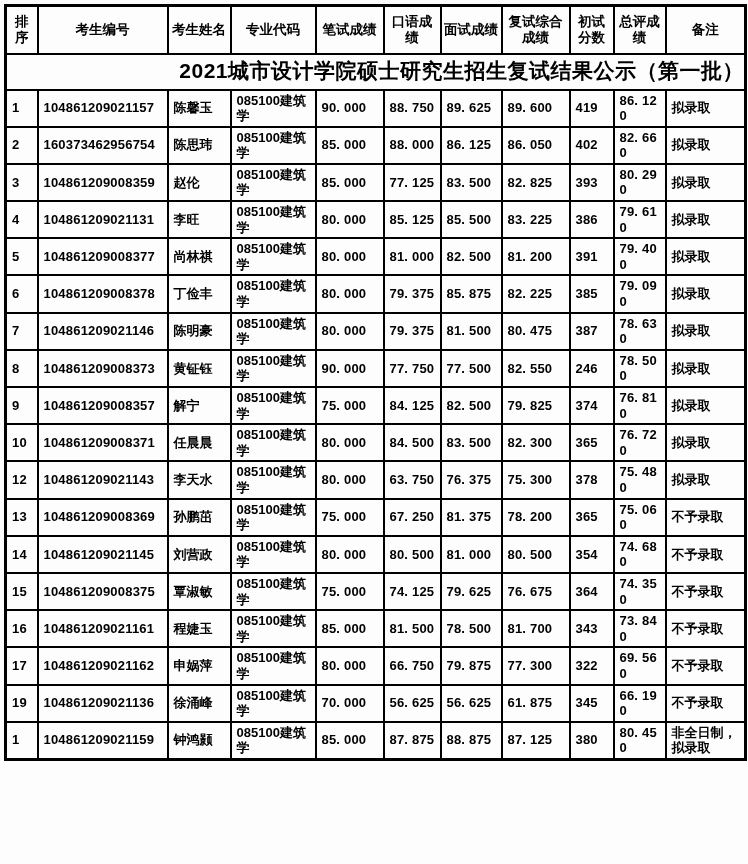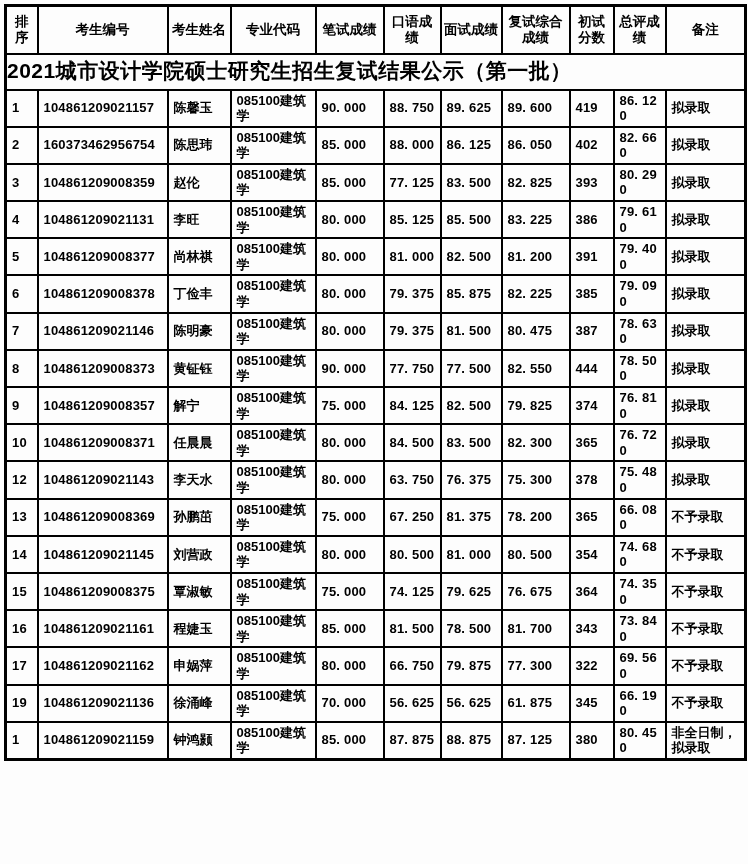--- a/index.html
+++ b/index.html
@@ -28,21 +28,21 @@
     font-weight:bold;
   }
   table.results td, table.results th{
     border:2px solid #000;
     overflow:hidden;
     vertical-align:middle;
     box-sizing:border-box;
   }
   td.title-cell{
     height:36px;
-    text-align:left;
+    text-align:right;
     font-size:21px;
     font-weight:bold;
     letter-spacing:0.5px;
     padding:1px 0 2px 0;
   }
   thead th{
     height:48px;
     font-size:13.5px;
     line-height:1.2;
     text-align:center;
@@ -194,21 +194,21 @@
         </tr>
         <tr>
           <td class="num">8</td>
           <td class="num">104861209008373</td>
           <td>黄钲钰</td>
           <td>085100建筑学</td>
           <td class="num">90. 000</td>
           <td class="num">77. 750</td>
           <td class="num">77. 500</td>
           <td class="num">82. 550</td>
-          <td class="num">444</td>
+          <td class="num">246</td>
           <td class="num">78. 500</td>
           <td>拟录取</td>
         </tr>
         <tr>
           <td class="num">9</td>
           <td class="num">104861209008357</td>
           <td>解宁</td>
           <td>085100建筑学</td>
           <td class="num">75. 000</td>
           <td class="num">84. 125</td>
@@ -247,21 +247,21 @@
         <tr>
           <td class="num">13</td>
           <td class="num">104861209008369</td>
           <td>孙鹏茁</td>
           <td>085100建筑学</td>
           <td class="num">75. 000</td>
           <td class="num">67. 250</td>
           <td class="num">81. 375</td>
           <td class="num">78. 200</td>
           <td class="num">365</td>
-          <td class="num">66. 080</td>
+          <td class="num">75. 060</td>
           <td>不予录取</td>
         </tr>
         <tr>
           <td class="num">14</td>
           <td class="num">104861209021145</td>
           <td>刘营政</td>
           <td>085100建筑学</td>
           <td class="num">80. 000</td>
           <td class="num">80. 500</td>
           <td class="num">81. 000</td>

